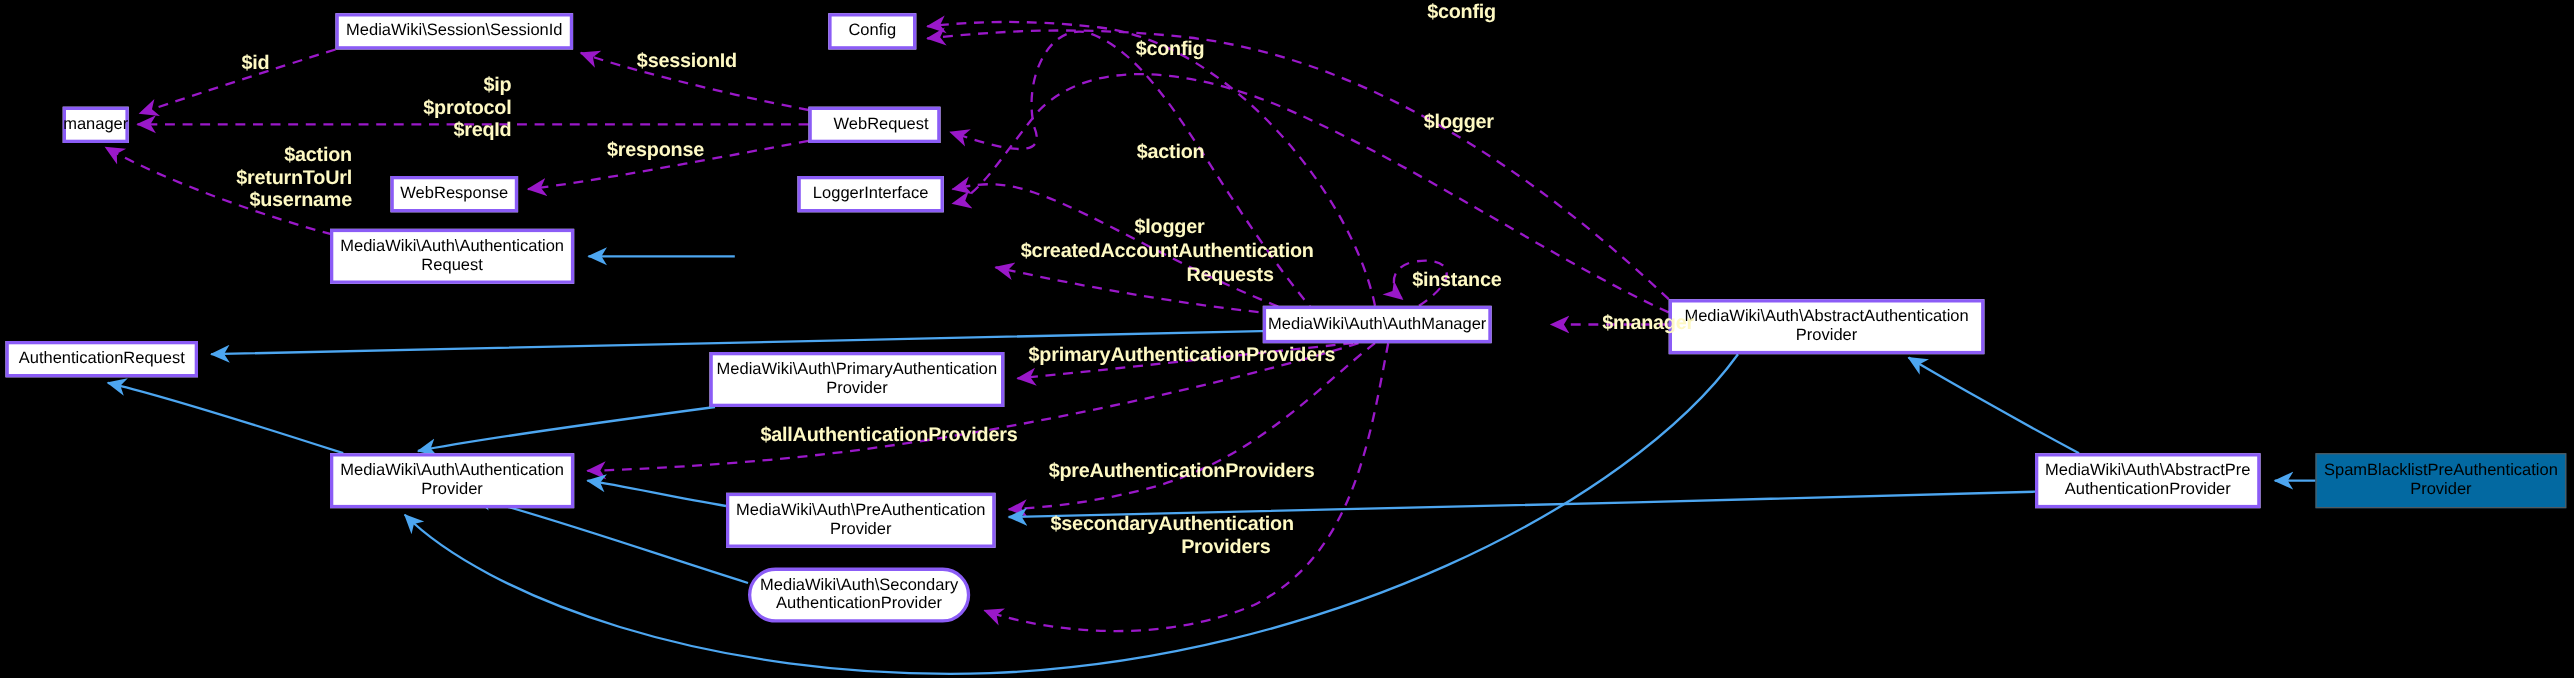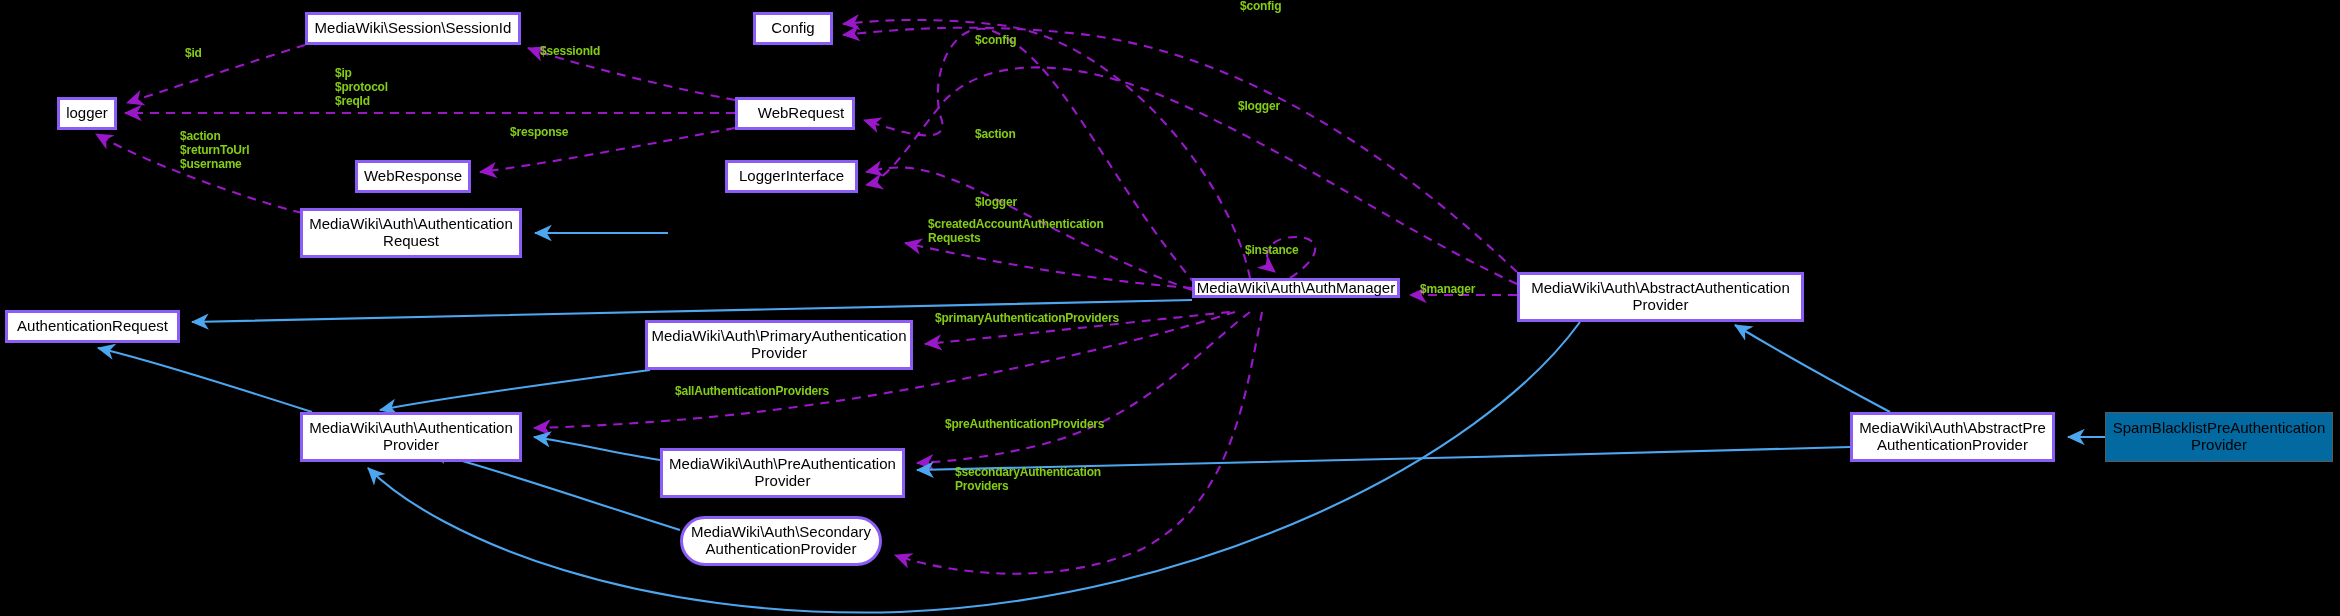--- a/index.html
+++ b/index.html
@@ -3,21 +3,21 @@
 <meta charset="utf-8">
 <style>
   html,body{margin:0;padding:0;background:#000;}
   #stage{position:relative;width:2340px;height:616px;background:#000;overflow:hidden;
          font-family:"Liberation Sans","DejaVu Sans",sans-serif;}
   svg#edges{position:absolute;left:0;top:0;width:2340px;height:616px;}
   .node{position:absolute;box-sizing:border-box;background:#ffffff;border:3px solid #8b5cf6;
         color:#000;display:flex;align-items:center;justify-content:center;text-align:center;
         font-size:15px;line-height:1.12;letter-spacing:0;padding:1px 4px;}
   .node.current{background:#0369a1;border:1px solid #5a5a5a;}
-  .elabel{position:absolute;color:#84cc16;font-size:12px;line-height:1.15;text-align:left;
+  .elabel{position:absolute;color:#fef9c3;font-size:18px;line-height:1.15;text-align:right;
           white-space:pre;font-weight:bold;letter-spacing:-0.2px;}
   .dash{stroke:#9a18c9;stroke-width:2.1;stroke-dasharray:9,7;fill:none;}
   .solid{stroke:#4da6f0;stroke-width:2.1;fill:none;}
 </style>
 </head>
 <body>
 
 <div id="stage">
 
   <svg id="edges" viewBox="0 0 2340 616" xmlns="http://www.w3.org/2000/svg">
@@ -82,33 +82,33 @@
 
     <path class="solid" d="M1850,447 C1550,455 1080,468 917,470" marker-end="url(#ah-solid)"></path>
 
     <path class="solid" d="M2105,437 L2068,437" marker-end="url(#ah-solid)"></path>
   </svg>
 
   <div class="node" style="left:305px;top:12px;width:216px;height:33px;">MediaWiki\Session\SessionId</div>
 
   <div class="node" style="left:753px;top:12px;width:80px;height:33px;">Config</div>
 
-  <div class="node" style="left:57px;top:97px;width:60px;height:33px;">logger</div>
+  <div class="node" style="left:57px;top:97px;width:60px;height:33px;">manager</div>
 
   <div class="node" style="left:735px;top:97px;width:120px;height:33px;padding-left:16px;">WebRequest</div>
 
   <div class="node" style="left:355px;top:160px;width:116px;height:33px;">WebResponse</div>
 
   <div class="node" style="left:725px;top:160px;width:133px;height:33px;">LoggerInterface</div>
 
   <div class="node multiline" style="left:300px;top:208px;width:222px;height:50px;white-space:pre-line;">MediaWiki\Auth\Authentication
 Request</div>
 
 
-  <div class="node" style="left:1192px;top:278px;width:208px;height:20px;">MediaWiki\Auth\AuthManager</div>
+  <div class="node" style="left:1148px;top:278px;width:208px;height:34px;">MediaWiki\Auth\AuthManager</div>
 
   <div class="node multiline" style="left:1517px;top:272px;width:287px;height:50px;white-space:pre-line;">MediaWiki\Auth\AbstractAuthentication
 Provider</div>
 
   <div class="node" style="left:5px;top:310px;width:175px;height:33px;">AuthenticationRequest</div>
 
   <div class="node multiline" style="left:645px;top:320px;width:268px;height:50px;white-space:pre-line;">MediaWiki\Auth\PrimaryAuthentication
 Provider</div>
 
   <div class="node multiline" style="left:300px;top:412px;width:222px;height:50px;white-space:pre-line;">MediaWiki\Auth\Authentication

